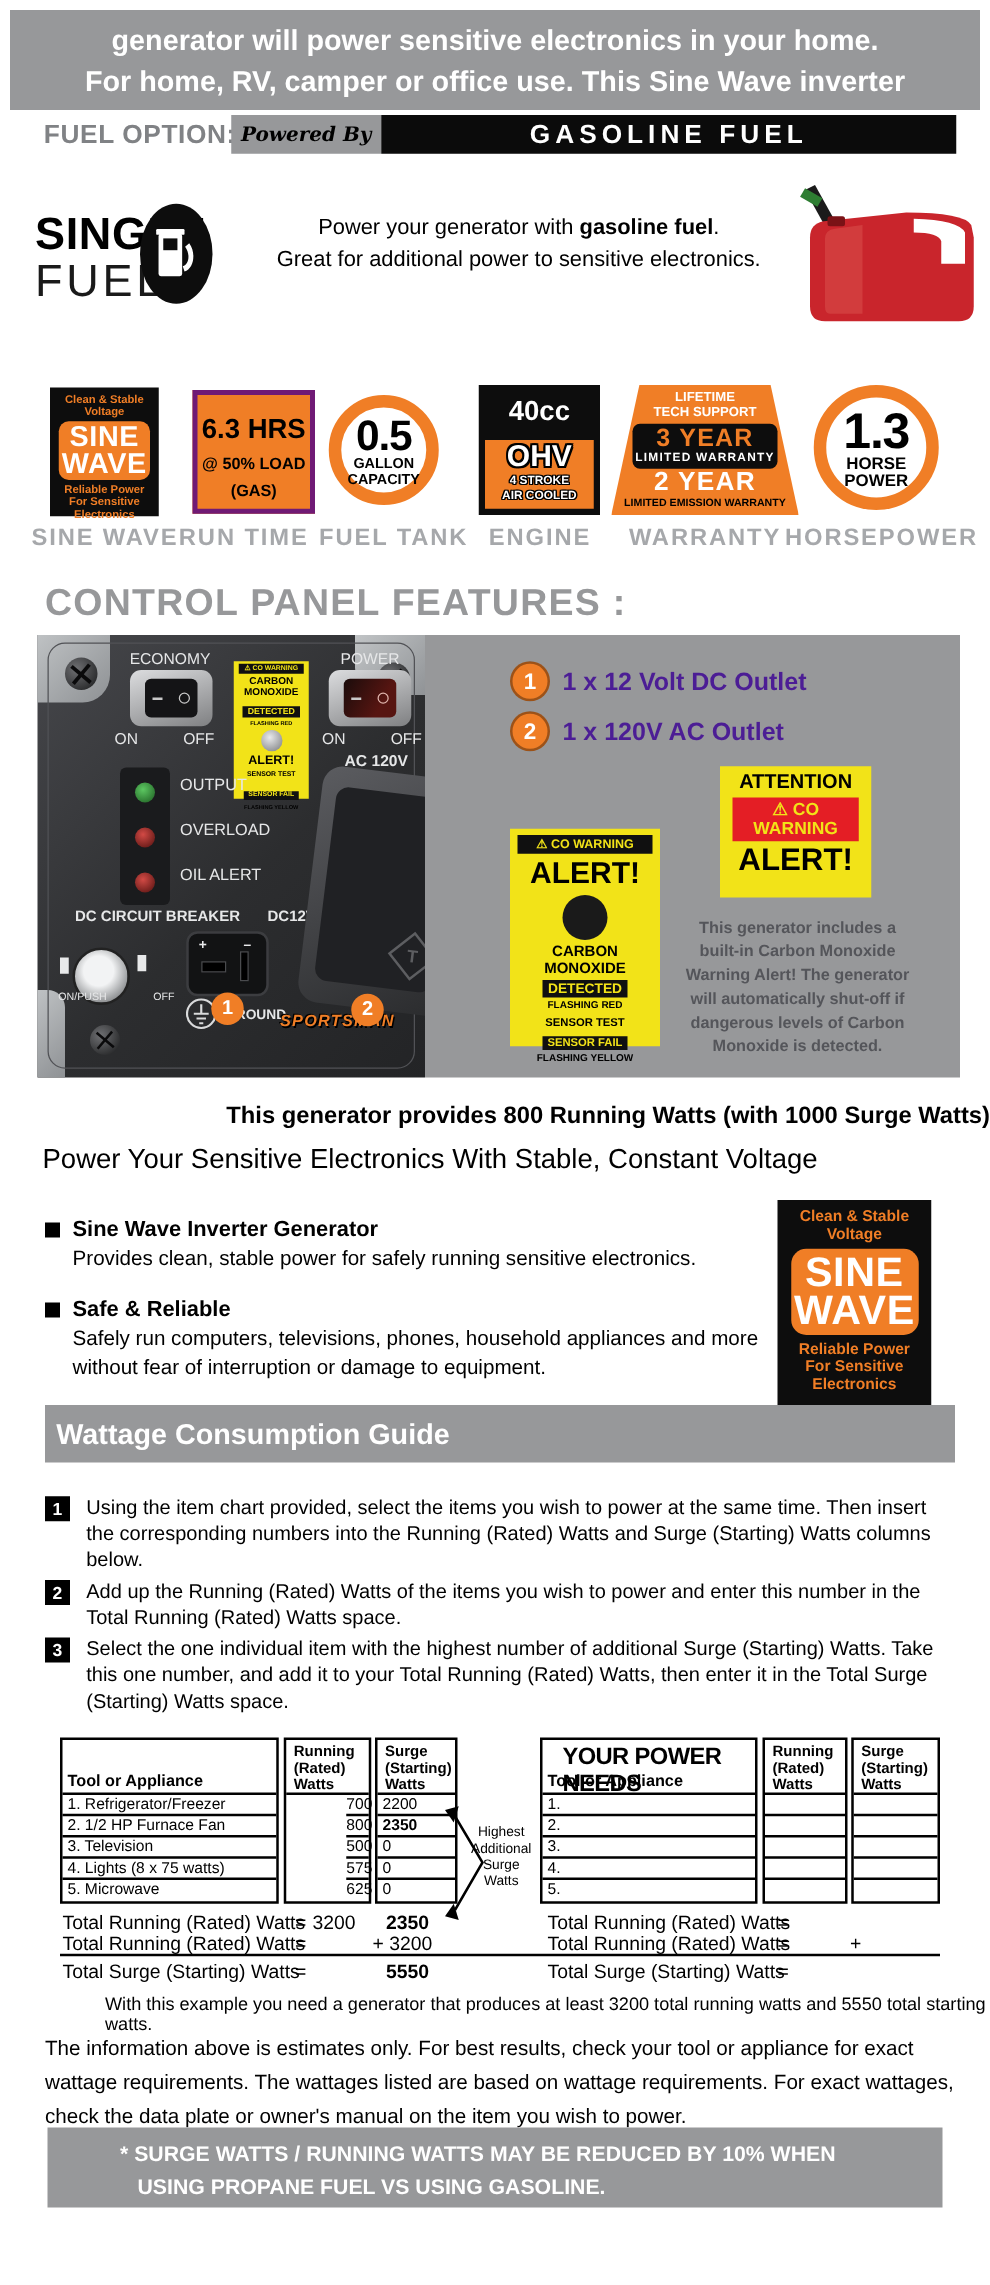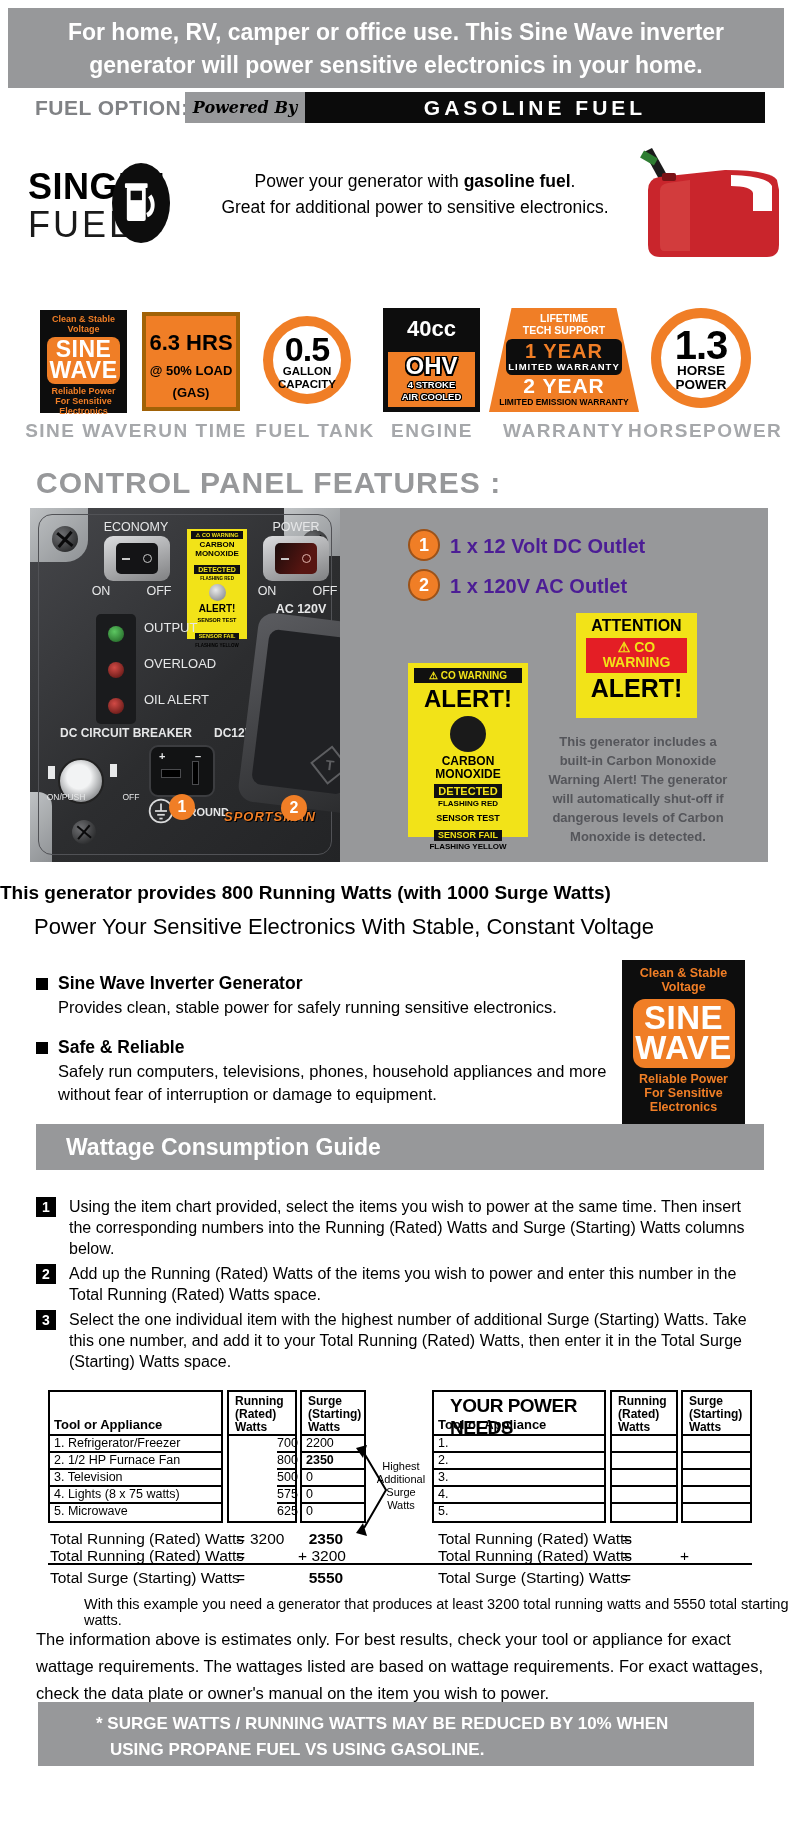--- a/index.html
+++ b/index.html
@@ -33,21 +33,21 @@
   .sw-badge { background:#0d0d0d; color:#f07e26; text-align:center; font-weight:bold; }
   .sw-top { font-size:9px; line-height:10px; padding-top:4px; }
   .sw-box { background:#f07e26; border-radius:8px; width:73px; margin:3px auto 2px; padding:2px 0 3px; }
   .sw-big { color:#fff; font-weight:bold; font-size:23px; line-height:21px; letter-spacing:.5px; }
   .sw-bot { font-size:9px; line-height:10px; }
   .sw-large .sw-top { font-size:12.5px; line-height:14px; padding-top:6px; }
   .sw-large .sw-box { width:102px; border-radius:12px; margin:5px auto 4px; padding:4px 0 5px; }
   .sw-large .sw-big { font-size:33px; line-height:30px; }
   .sw-large .sw-bot { font-size:12.5px; line-height:14px; }
 
-  .rt-badge { left:142px; top:312px; width:98px; height:99px; background:#f07e26; border:4px solid #a16207;
+  .rt-badge { left:154px; top:312px; width:98px; height:99px; background:#f07e26; border:4px solid #701a75;
     text-align:center; font-weight:bold; }
   .rt-hours { font-size:22px; padding-top:14px; }
   .rt-sub { font-size:13px; padding-top:7px; }
 
   .circle-badge { background:#fff; border:10px solid #f07e26; border-radius:50%; text-align:center; font-weight:bold; }
   .cb-val { font-size:34px; line-height:32px; padding-top:7px; letter-spacing:-1px; }
   .cb-sub { font-size:11.5px; line-height:12.5px; }
 
   .eng-badge { left:383px; top:308px; width:97px; height:104px; background:#0d0d0d; text-align:center; }
   .eng-cc { color:#fff; font-weight:bold; font-size:22px; padding-top:8px; }
@@ -113,29 +113,29 @@
     border:2px solid rgba(0,0,0,.35); color:#fff; font-weight:bold; font-size:18px; text-align:center; line-height:28px; }
   .callout-text { position:absolute; color:#4c1d95; font-weight:bold; font-size:20px; }
 
   .alert1 { position:absolute; left:68px; top:155px; width:120px; height:174px; }
   .alert2 { position:absolute; left:236px; top:105px; width:121px; height:105px; }
   .att-red { background:#e41e25; color:#f2e318; margin:3px 10px 2px; padding:2px 0 3px; font-weight:bold; }
   .cp-note { position:absolute; left:205px; top:224px; width:186px; text-align:center; color:#54555a;
     font-weight:bold; font-size:13px; line-height:19px; }
 
   
-  .watts-line { left:0; top:882px; width:792px; text-align:left; font-size:19px; font-weight:bold; }
+  .watts-line { left:0; top:882px; width:792px; text-align:right; font-size:19px; font-weight:bold; }
   .volt-heading { left:34px; top:914px; font-size:22px; font-weight:normal; }
   .feat-bullet { width:12px; height:12px; background:#000; }
   .feat-title { font-size:17.5px; font-weight:bold; }
   .feat-desc { font-size:16.5px; line-height:23px; }
 
   
   .guide-bar { left:36px; top:1124px; width:728px; height:46px; background:#97989a; color:#fff;
-    font-size:23px; font-weight:bold; line-height:46px; padding-left:30px; }
+    font-size:23px; font-weight:bold; line-height:46px; padding-left:9px; }
   .steps { left:36px; top:1196px; width:728px; }
   .step { display:flex; margin-bottom:4px; }
   .step-num { width:20px; height:20px; background:#000; color:#fff; font-size:14px; font-weight:bold;
     text-align:center; line-height:20px; margin-right:13px; flex:none; margin-top:1px; }
   .step-text { font-size:16px; line-height:21px; width:690px; }
 
   
   .tcol { position:absolute; border:2px solid #000; background:#fff; }
   .thead { height:44px; border-bottom:2px solid #000; position:relative;padding-left:12px; }
   .th-lines { padding:3px 0 0 6px; font-size:12px; font-weight:bold; line-height:13px; }
@@ -154,22 +154,22 @@
   .ex-note { left:48px; top:1596px; font-size:14.5px;margin-left:36px; }
   .info-para { left:36px; top:1626px; width:736px; font-size:16.5px; line-height:27px; }
   .foot-box { left:38px; top:1702px; width:716px; height:64px; background:#97989a; color:#fff;
     font-size:17px; font-weight:bold; }
   .foot-box div { padding:9px 40px 0 72px; text-indent:-14px; line-height:26px; width:700px; }
 </style>
 </head>
 <body>
 
 <div class="abs banner">
+  <div>generator will power sensitive electronics in your home.</div>
   <div>For home, RV, camper or office use. This Sine Wave inverter</div>
-  <div>generator will power sensitive electronics in your home.</div>
 </div>
 
 <div class="abs fuel-label">FUEL OPTION:</div>
 <div class="abs powered-box">Powered By</div>
 <div class="abs gasoline-box">GASOLINE FUEL</div>
 
 <div class="abs sf-word1">SINGLE</div>
 <div class="abs sf-word2">FUEL</div>
 <div class="abs pump-oval">
   <svg viewBox="0 0 36 46" width="34" height="44">
@@ -230,21 +230,21 @@
     <div class="outline-s" style="font-size:9.5px;line-height:12px">AIR COOLED</div>
   </div>
 </div>
 
 <div class="abs war-badge">
   <div class="war-top">
     <div>LIFETIME</div>
     <div>TECH SUPPORT</div>
   </div>
   <div class="war-black">
-    <div class="war-y1">1 YEAR</div>
+    <div class="war-y1">3 YEAR</div>
     <div class="war-y1s">LIMITED WARRANTY</div>
   </div>
   <div class="war-y2">2 YEAR</div>
   <div class="war-y2s">LIMITED EMISSION WARRANTY</div>
 </div>
 
 <div class="abs circle-badge" style="left:651px;top:308px;width:100px;height:100px">
   <div class="cb-val" style="font-size:40px;line-height:38px;padding-top:8px">1.3</div>
   <div class="cb-sub" style="font-size:13.5px;line-height:14px">HORSE</div>
   <div class="cb-sub" style="font-size:13.5px;line-height:14px">POWER</div>

